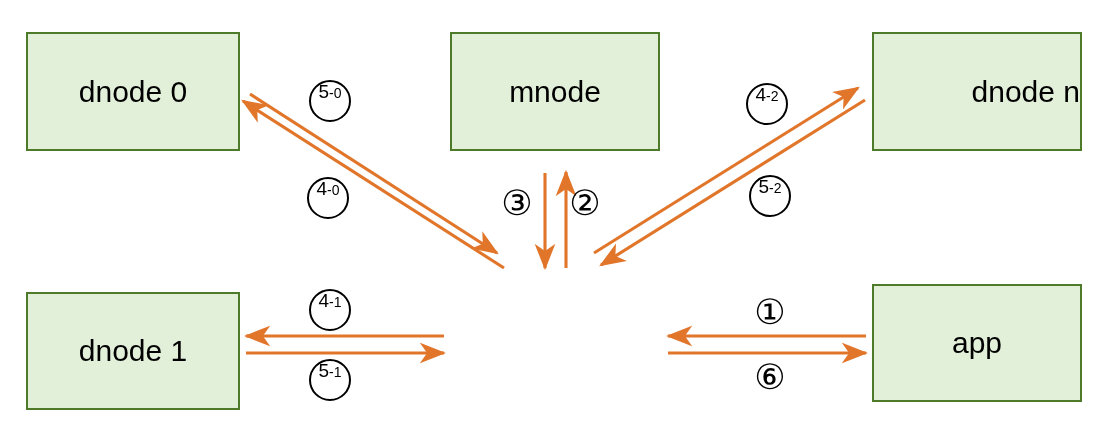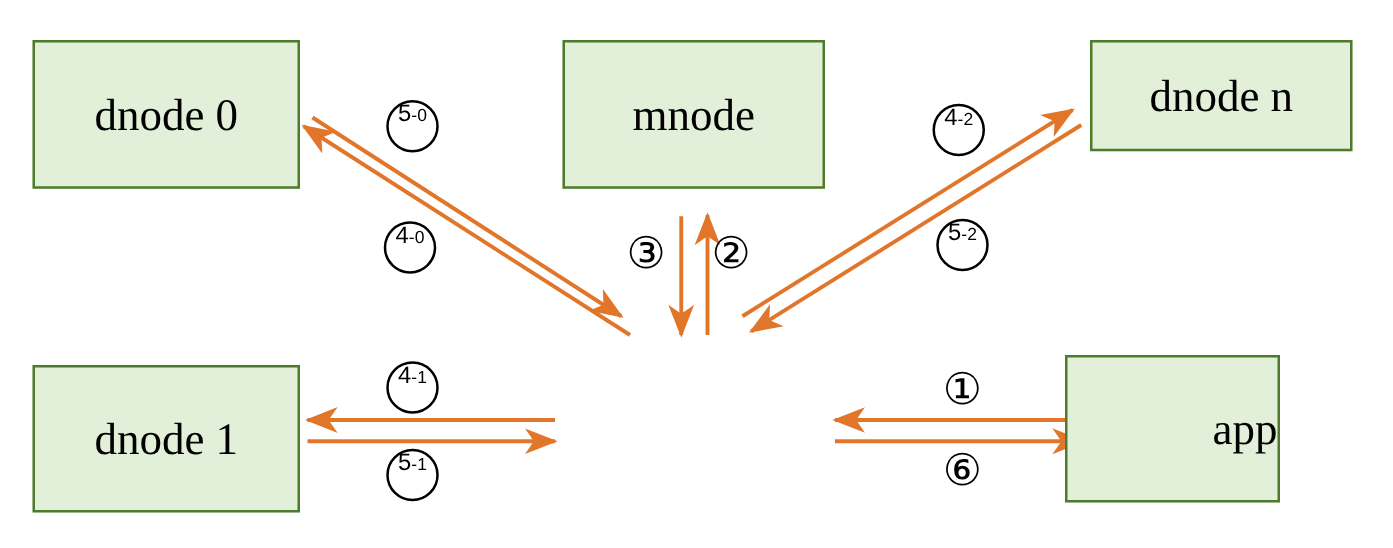--- a/index.html
+++ b/index.html
@@ -28,33 +28,33 @@
   .node-box {
     position: absolute;
     box-sizing: border-box;
     background: #e2efd9;
     border: 2.5px solid #4e7b2a;
     display: flex;
     align-items: center;
     justify-content: center;
   }
   .node-label {
-    font-family: Liberation Serif, serif;
-    font-size: 36px;
+    font-family: Liberation Sans, sans-serif;
+    font-size: 30px;
     color: #000000;
     line-height: 1;
     white-space: nowrap;
   }
   
   #node-dnode0 { left: 26px;  top: 32px;  width: 214px; height: 119px; }
   #node-mnode  { left: 450px; top: 32px;  width: 210px; height: 119px; }
-  #node-dnoden { left: 872px; top: 32px;  width: 210px; height: 89px; }
+  #node-dnoden { left: 872px; top: 32px;  width: 210px; height: 119px; justify-content: flex-end; }
   #node-dnode1 { left: 26px;  top: 292px; width: 214px; height: 118px; }
   #node-taosc  { left: 450px; top: 284px; width: 210px; height: 118px; }
-  #node-app    { left: 852px; top: 284px; width: 172px; height: 118px; justify-content: flex-end; }
+  #node-app    { left: 872px; top: 284px; width: 210px; height: 118px; }
 
   
   .step-badge {
     position: absolute;
     box-sizing: border-box;
     width: 42px;
     height: 42px;
     border: 2.5px solid #000000;
     border-radius: 50%;
     background: #ffffff;

